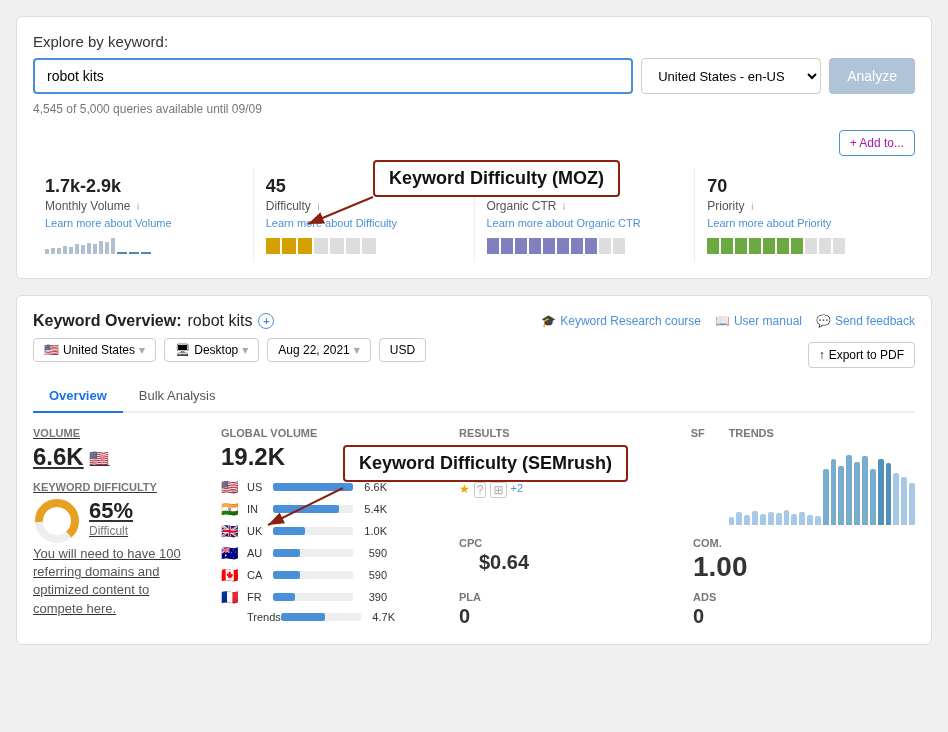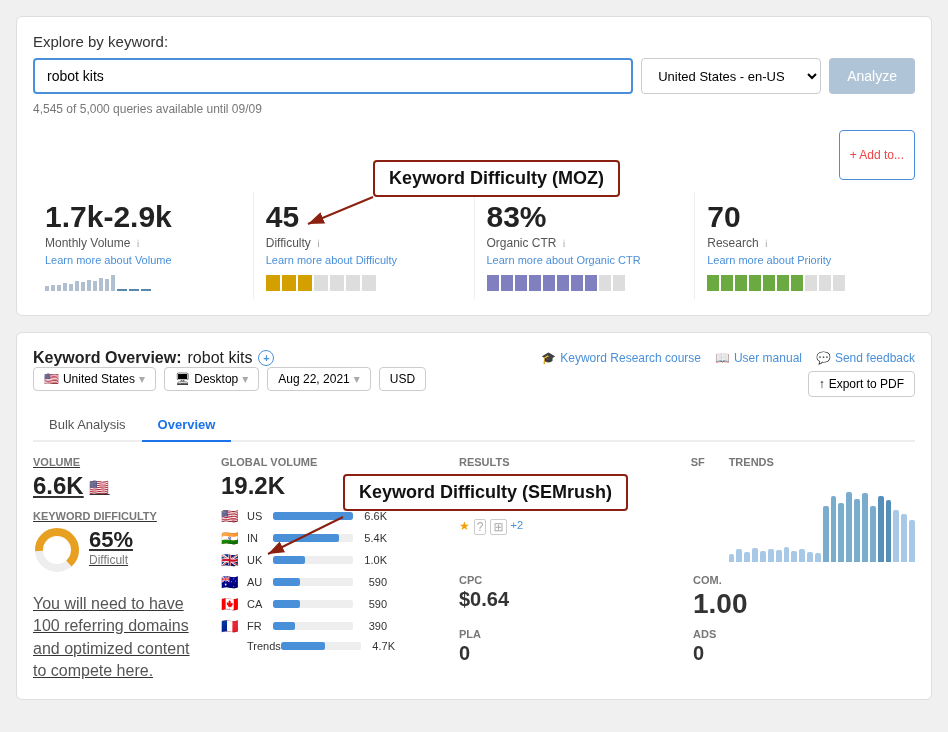--- a/index.html
+++ b/index.html
@@ -70,45 +70,45 @@
     }
 
     .add-to-row {
       display: flex;
       justify-content: flex-end;
       margin-bottom: 12px;
     }
 
     .add-to-btn {
       border: 1px solid #4a90d9;
-      color: #ef4444;
+      color: #a21caf;
       background: #fff;
       border-radius: 4px;
-      padding: 17px 10px;
+      padding: 5px 10px;
       font-size: 12px;
       cursor: pointer;
       display: flex;
       align-items: center;
       gap: 4px;
     }
 
     .metrics-row {
       display: flex;
       gap: 0;
     }
 
     .metric-block {
       flex: 1;
       padding: 8px 12px;
       border-right: 1px solid #eee;
     }
     .metric-block:last-child { border-right: none; }
 
     .metric-value {
-      font-size: 30px;
+      font-size: 18px;
       font-weight: 700;
       color: #222;
       margin-bottom: 2px;
     }
 
     .metric-label {
       font-size: 12px;
       color: #555;
       margin-bottom: 2px;
     }
@@ -125,20 +125,21 @@
       margin-top: 8px;
       height: 16px;
       align-items: flex-end;
     }
 
     
     .kw-header {
       display: flex;
       justify-content: space-between;
       align-items: center;
+      margin-bottom: 8px;
     }
 
     .kw-title {
       font-size: 16px;
       font-weight: 700;
       color: #222;
       display: flex;
       align-items: center;
       gap: 6px;
     }
@@ -278,30 +279,30 @@
     .kw-diff-label {
       font-size: 12px;
       color: #777;
       margin-bottom: 6px;
     }
 
     .donut-container {
       display: flex;
       align-items: center;
       gap: 8px;
-      margin-bottom: 19px;
+      margin-bottom: 0;
     }
 
     .donut-svg {
       width: 48px;
       height: 48px;
     }
 
     .kw-diff-desc {
-      font-size: 16px;
+      font-size: 13px;
       color: #555;
       line-height: 1.4;
       max-width: 160px;
     }
 
     .global-vol-row {
       display: flex;
       flex-direction: column;
       gap: 3px;
     }
@@ -491,21 +492,21 @@
           <span style="width:12px;background:#8080c0;height:100%;display:inline-block;"></span>
           <span style="width:12px;background:#8080c0;height:100%;display:inline-block;"></span>
           <span style="width:12px;background:#ddd;height:100%;display:inline-block;"></span>
           <span style="width:12px;background:#ddd;height:100%;display:inline-block;"></span>
         </div>
       </div>
 
       <div class="metric-block">
         <div class="metric-value">70</div>
         <div class="metric-label">
-          <span>Research</span>
+          <span>Priority</span>
           <span style="color:#aaa; font-size:10px; margin-left:3px;">ℹ</span>
         </div>
         <a class="metric-link" href="#">Learn more about Priority</a>
         <div class="bar-group">
           <span style="width:12px;background:#6aaa40;height:100%;display:inline-block;"></span>
           <span style="width:12px;background:#6aaa40;height:100%;display:inline-block;"></span>
           <span style="width:12px;background:#6aaa40;height:100%;display:inline-block;"></span>
           <span style="width:12px;background:#6aaa40;height:100%;display:inline-block;"></span>
           <span style="width:12px;background:#6aaa40;height:100%;display:inline-block;"></span>
           <span style="width:12px;background:#6aaa40;height:100%;display:inline-block;"></span>
@@ -563,22 +564,22 @@
         <span>USD</span>
       </button>
     </div>
     <button class="export-btn">
       <span>↑</span>
       <span>Export to PDF</span>
     </button>
   </div>
 
   <div class="tab-row">
+    <div class="tab-item active">Overview</div>
     <div class="tab-item">Bulk Analysis</div>
-    <div class="tab-item active">Overview</div>
   </div>
 
   <div class="annotation-wrapper" style="position:relative;">
 
     <div class="bottom-annotation">
       <div class="annotation-text-box">Keyword Difficulty (SEMrush)</div>
       <svg width="90" height="50" style="position:absolute; top:38px; left:-80px;">
         <defs>
           <marker id="arrowhead2" markerWidth="8" markerHeight="6" refX="8" refY="3" orient="auto">
             <polygon points="0 0, 8 3, 0 6" fill="#8b2010"></polygon>
@@ -670,21 +671,21 @@
             <span class="country-code" style="width:28px;font-size:11px;">Trends</span>
             <div class="country-bar-track">
                 <div class="country-bar-fill" style="width:55%;"></div>
               </div>
             <span class="country-val">4.7K</span>
           </div>
         </div>
       </div>
 
       <div class="kw-col-3">
-        <div style="display:flex; gap:8px; margin-bottom:24px; font-size:11px; color:#777; font-weight:600; text-transform:uppercase;align-items:center;">
+        <div style="display:flex; gap:8px; margin-bottom:16px; font-size:11px; color:#777; font-weight:600; text-transform:uppercase;align-items:center;">
           <span style="flex:1.2;">Results</span>
           <span style="width:30px;">SF</span>
           <span style="flex:1;">Trends</span>
         </div>
         <div style="display:flex; gap:8px; margin-bottom:12px;">
           <div style="flex:1.2;">
             <div style="font-size:20px; font-weight:700; color:#222;">274.0M</div>
             <div style="display:flex; gap:4px; margin-top:4px;">
               <span style="color:#f0a000; font-size:12px;">★</span>
               <span style="color:#aaa; font-size:12px; border:1px solid #ccc; border-radius:2px; padding:0 2px;">?</span>
@@ -717,21 +718,21 @@
             <div style="flex:1;height:88%;background:#5590bb;border-radius:2px 2px 0 0;"></div>
             <div style="flex:1;height:75%;background:#a8c8e8;border-radius:2px 2px 0 0;"></div>
             <div style="flex:1;height:68%;background:#a8c8e8;border-radius:2px 2px 0 0;"></div>
             <div style="flex:1;height:60%;background:#a8c8e8;border-radius:2px 2px 0 0;"></div>
           </div>
         </div>
 
         <div class="cpc-com-grid">
           <div class="cpc-block">
             <div style="font-size:11px; color:#777; font-weight:600; text-transform:uppercase; margin-bottom:2px;">CPC</div>
-            <div style="font-size:20px; font-weight:700;">$0.64</div>
+            <div style="font-size:20px; font-weight:700;margin-left:20px;">$0.64</div>
           </div>
           <div class="com-block">
             <div style="font-size:11px; color:#777; font-weight:600; text-transform:uppercase; margin-bottom:2px;">Com.</div>
             <div style="font-size:28px; font-weight:700;">1.00</div>
           </div>
         </div>
 
         <div class="pla-ads-grid">
           <div style="flex:1;">
             <div style="font-size:11px; color:#777; font-weight:600; text-transform:uppercase; margin-bottom:2px;">PLA</div>

